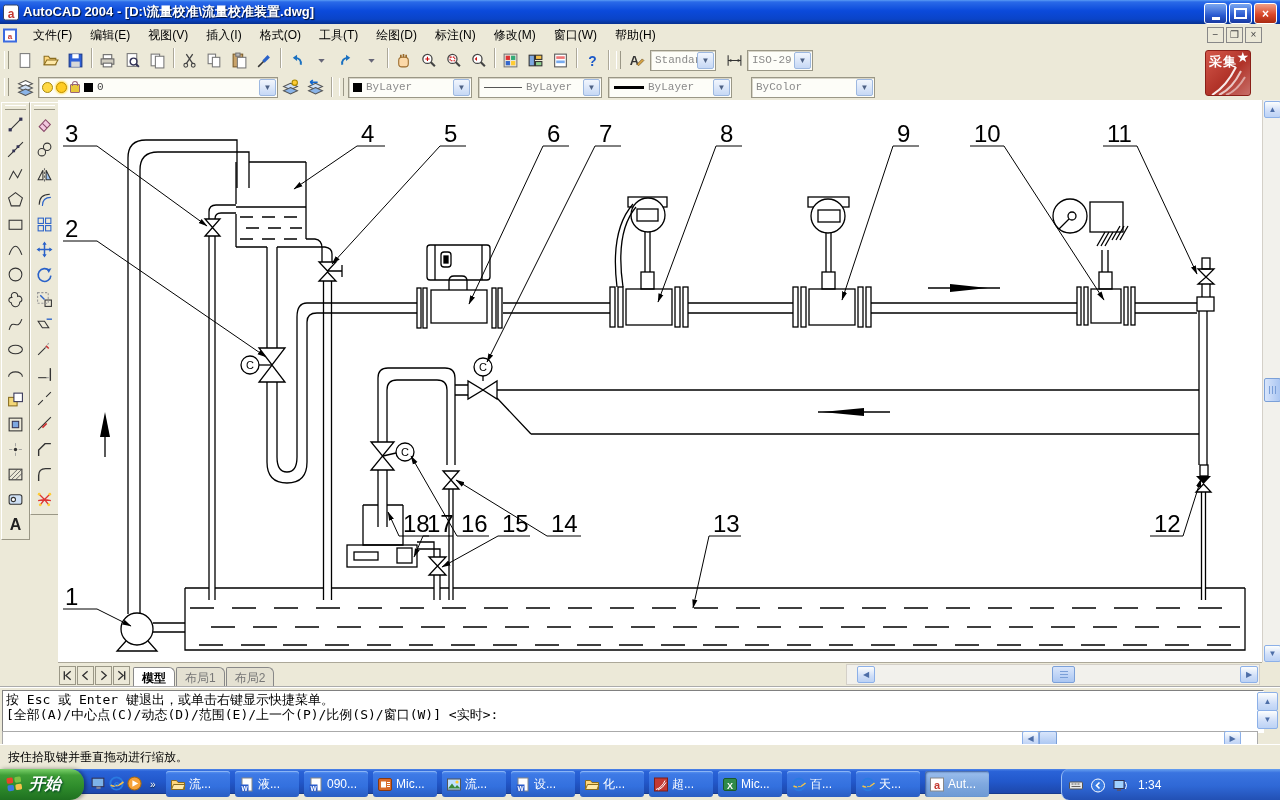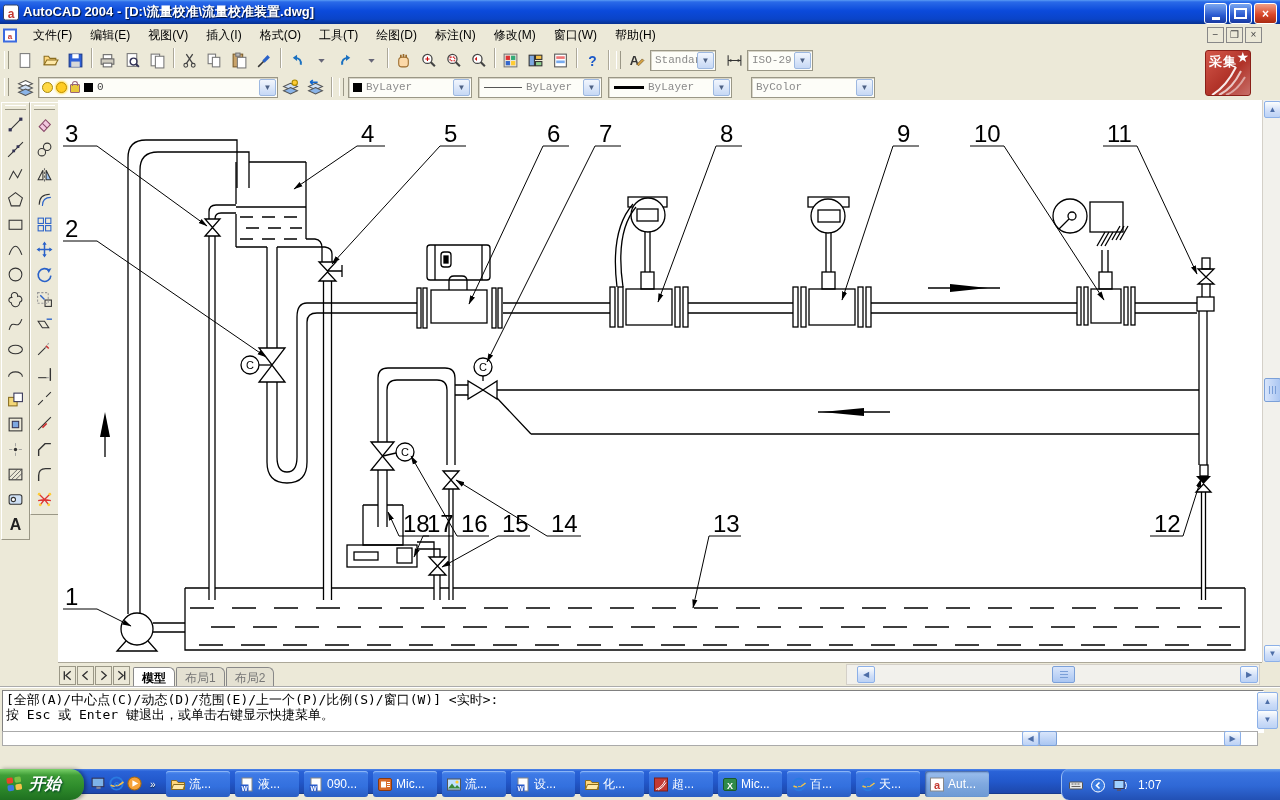--- a/index.html
+++ b/index.html
@@ -973,30 +973,33 @@
         <span class="sbtn" style="left:10px;top:1px;width:16px;height:15px">◀</span>
         <span class="sthumb h" style="left:205px;top:1px;width:21px;height:15px">
             <span class="gripdots"></span>
           </span>
         <span class="sbtn" style="right:1px;top:1px;width:16px;height:15px">▶</span>
       </span>
     </div>
   </div>
 
   <div id="cmdwin">
-    <div id="cmdhist"><div>[全部(A)/中心点(C)/动态(D)/范围(E)/上一个(P)/比例(S)/窗口(W)] &lt;实时&gt;:</div><div>按 Esc 或 Enter 键退出，或单击右键显示快捷菜单。</div></div>
+    <div id="cmdhist"><div>按 Esc 或 Enter 键退出，或单击右键显示快捷菜单。</div><div>[全部(A)/中心点(C)/动态(D)/范围(E)/上一个(P)/比例(S)/窗口(W)] &lt;实时&gt;:</div></div>
     <div id="cmdprompt">
       <span class="sbtn" style="position:absolute;right:218px;top:-1px;width:15px;height:13px">◀</span>
       <span class="sthumb h" style="position:absolute;right:200px;top:-1px;width:16px;height:13px"></span>
       <span class="sbtn" style="position:absolute;right:16px;top:-1px;width:15px;height:13px">▶</span>
     </div>
     <span class="sbtn" style="position:absolute;right:2px;top:4px;width:19px;height:17px">▲</span>
     <span class="sbtn" style="position:absolute;right:2px;top:22px;width:19px;height:17px">▼</span>
   </div>
 
+  <div id="statusbar">
+    <span>按住拾取键并垂直拖动进行缩放。</span>
+  </div>
 
   <div id="taskbar">
     <div id="startbtn">
       <span class="flag" style="display: inline-flex;">
           <svg viewBox="0 0 16 16" width="17" height="17">
             <g transform="rotate(-8 8 8)">
               <rect x="1" y="2" width="6" height="5.5" rx="1.5" fill="#e8442a"></rect>
               <rect x="8.5" y="2" width="6" height="5.5" rx="1.5" fill="#7ac143"></rect>
               <rect x="1" y="9" width="6" height="5.5" rx="1.5" fill="#3a7ae0"></rect>
               <rect x="8.5" y="9" width="6" height="5.5" rx="1.5" fill="#f6c24a"></rect>
@@ -1169,17 +1172,17 @@
             <path d="M9.5,5 L6.5,8 9.5,11" stroke="#fff" stroke-width="1.6" fill="none"></path>
           </svg>
         </span>
       <span class="ti" style="display: inline-flex;">
           <svg viewBox="0 0 16 16" width="17" height="17">
             <rect x="2" y="3" width="10" height="8" fill="#9fd0ff" stroke="#335"></rect>
             <path d="M13.5,4.5 q2,3.5 0,7" stroke="#fff" fill="none"></path>
             <rect x="5" y="11.5" width="4" height="2" fill="#557"></rect>
           </svg>
         </span>
-      <span class="time">1:07</span>
+      <span class="time">1:34</span>
     </div>
   </div>
 
 </div>
 
 </body></html>

